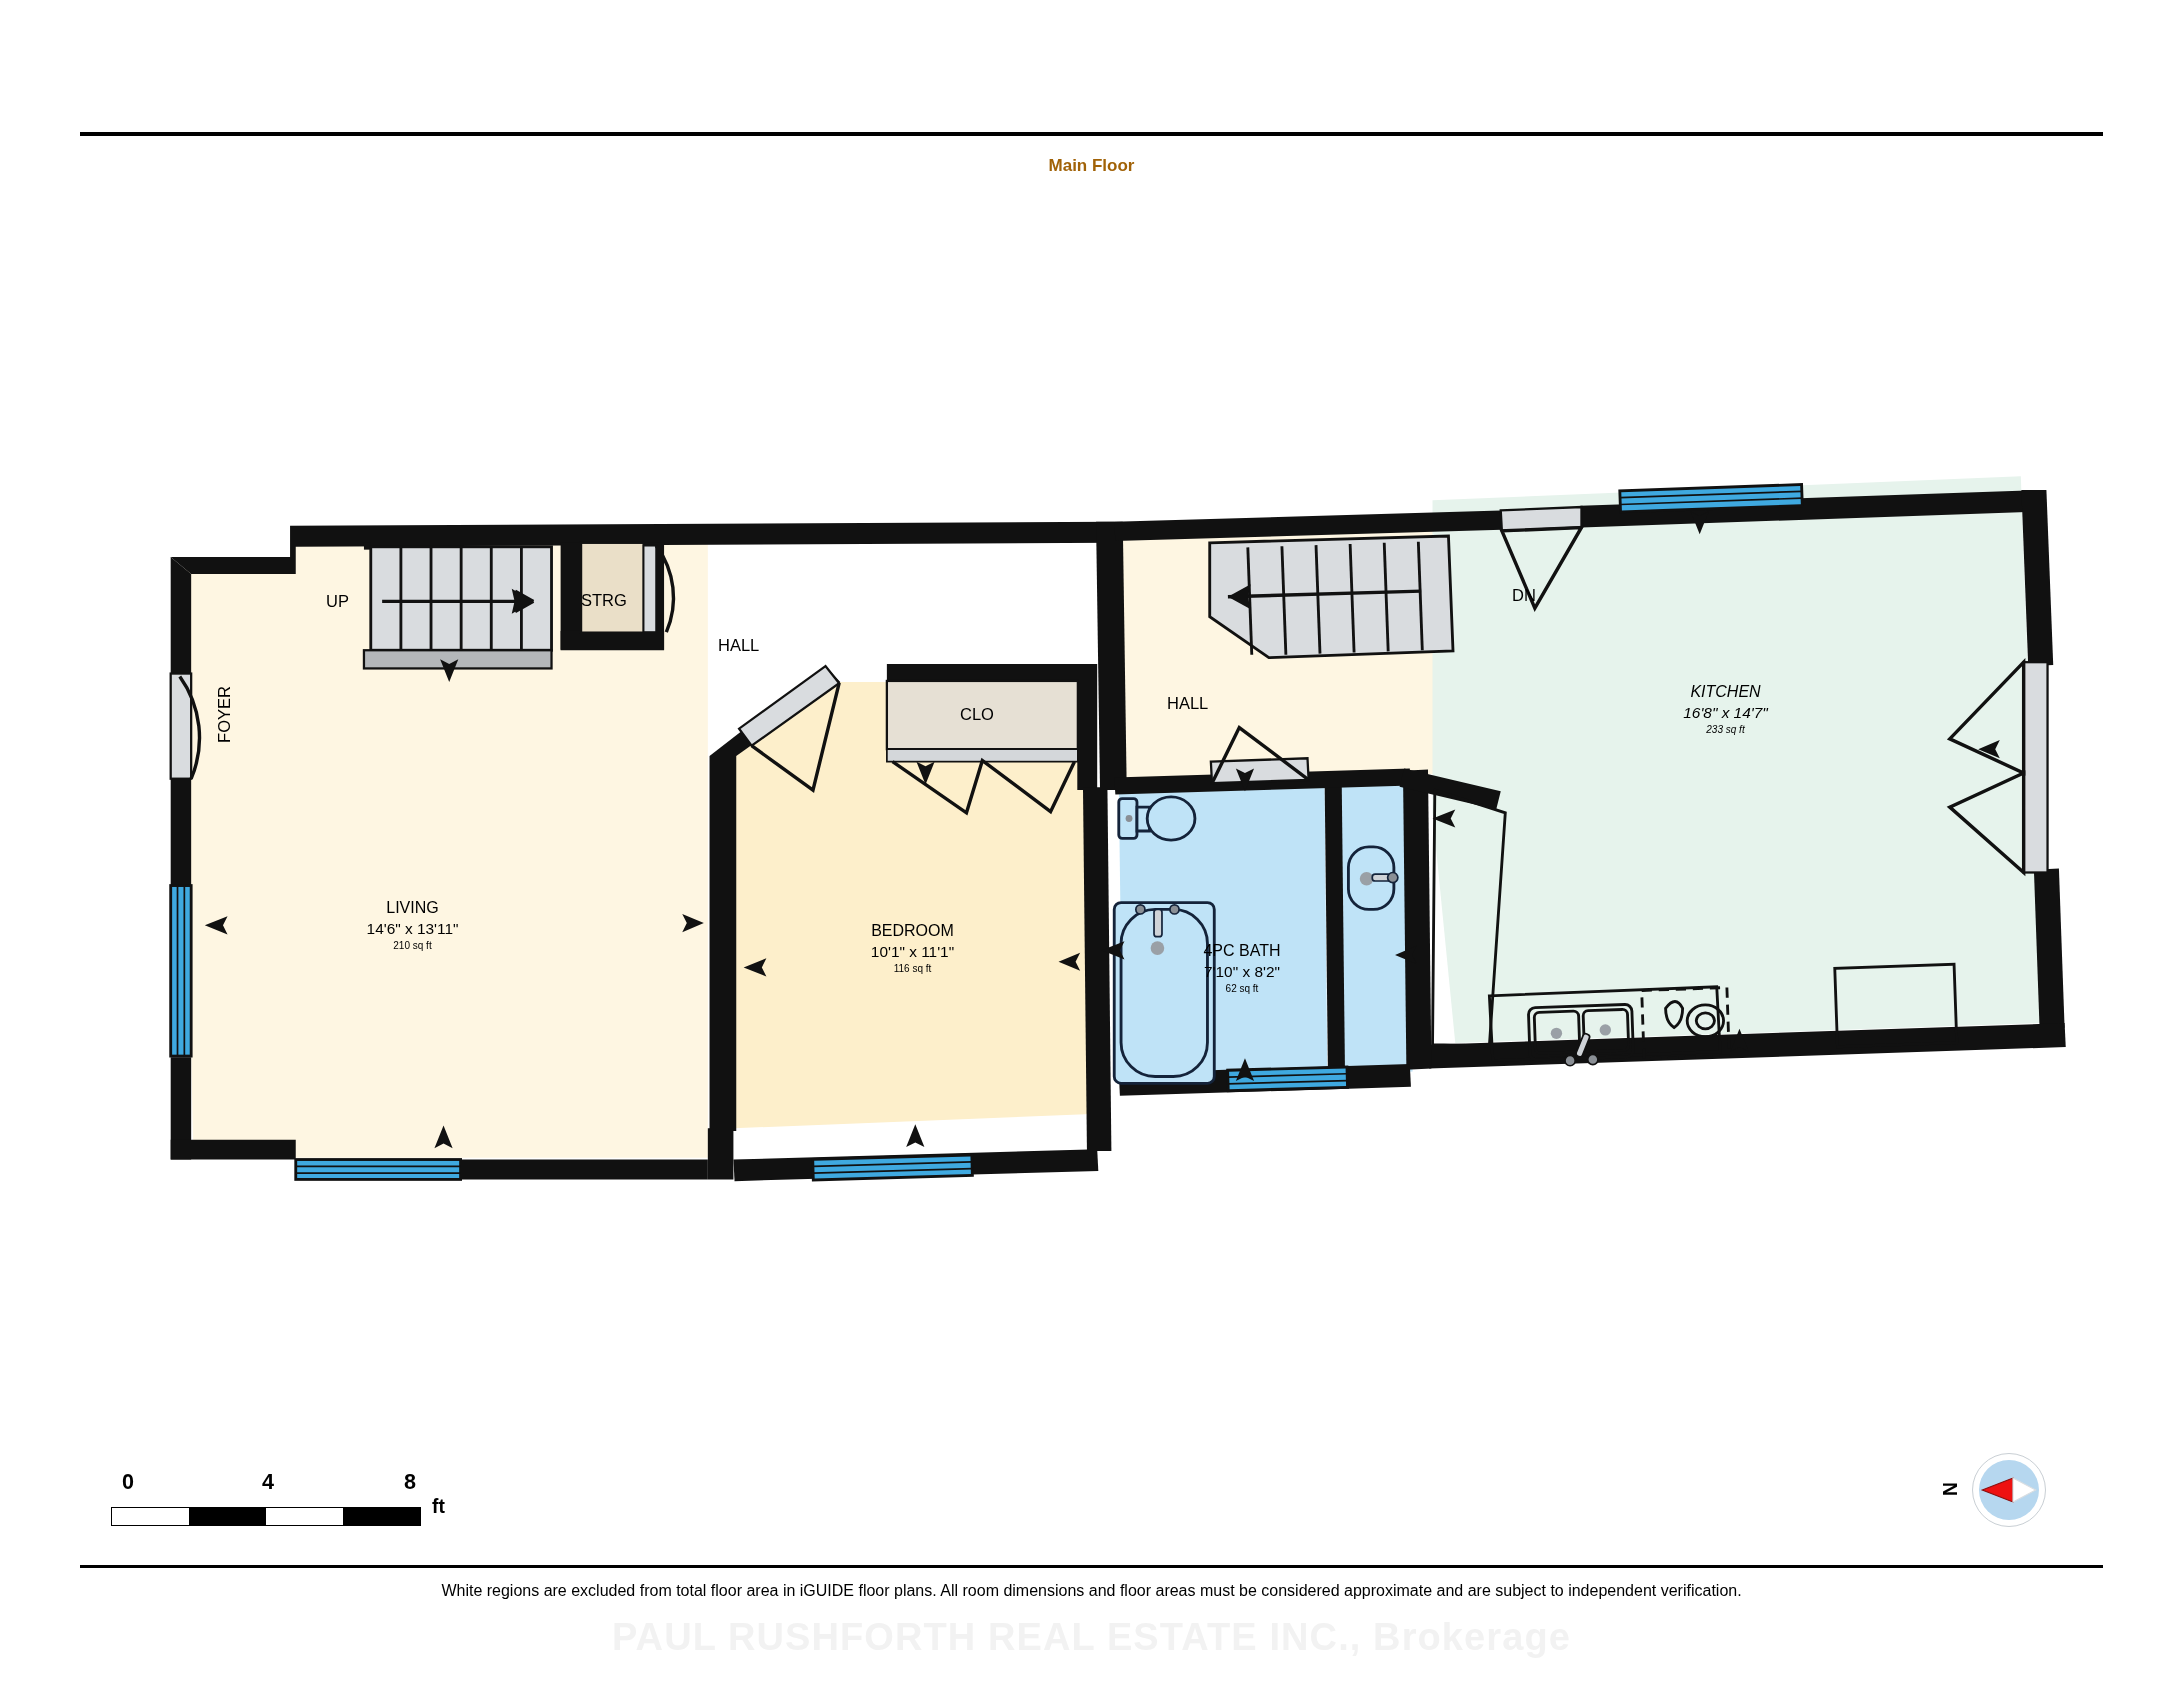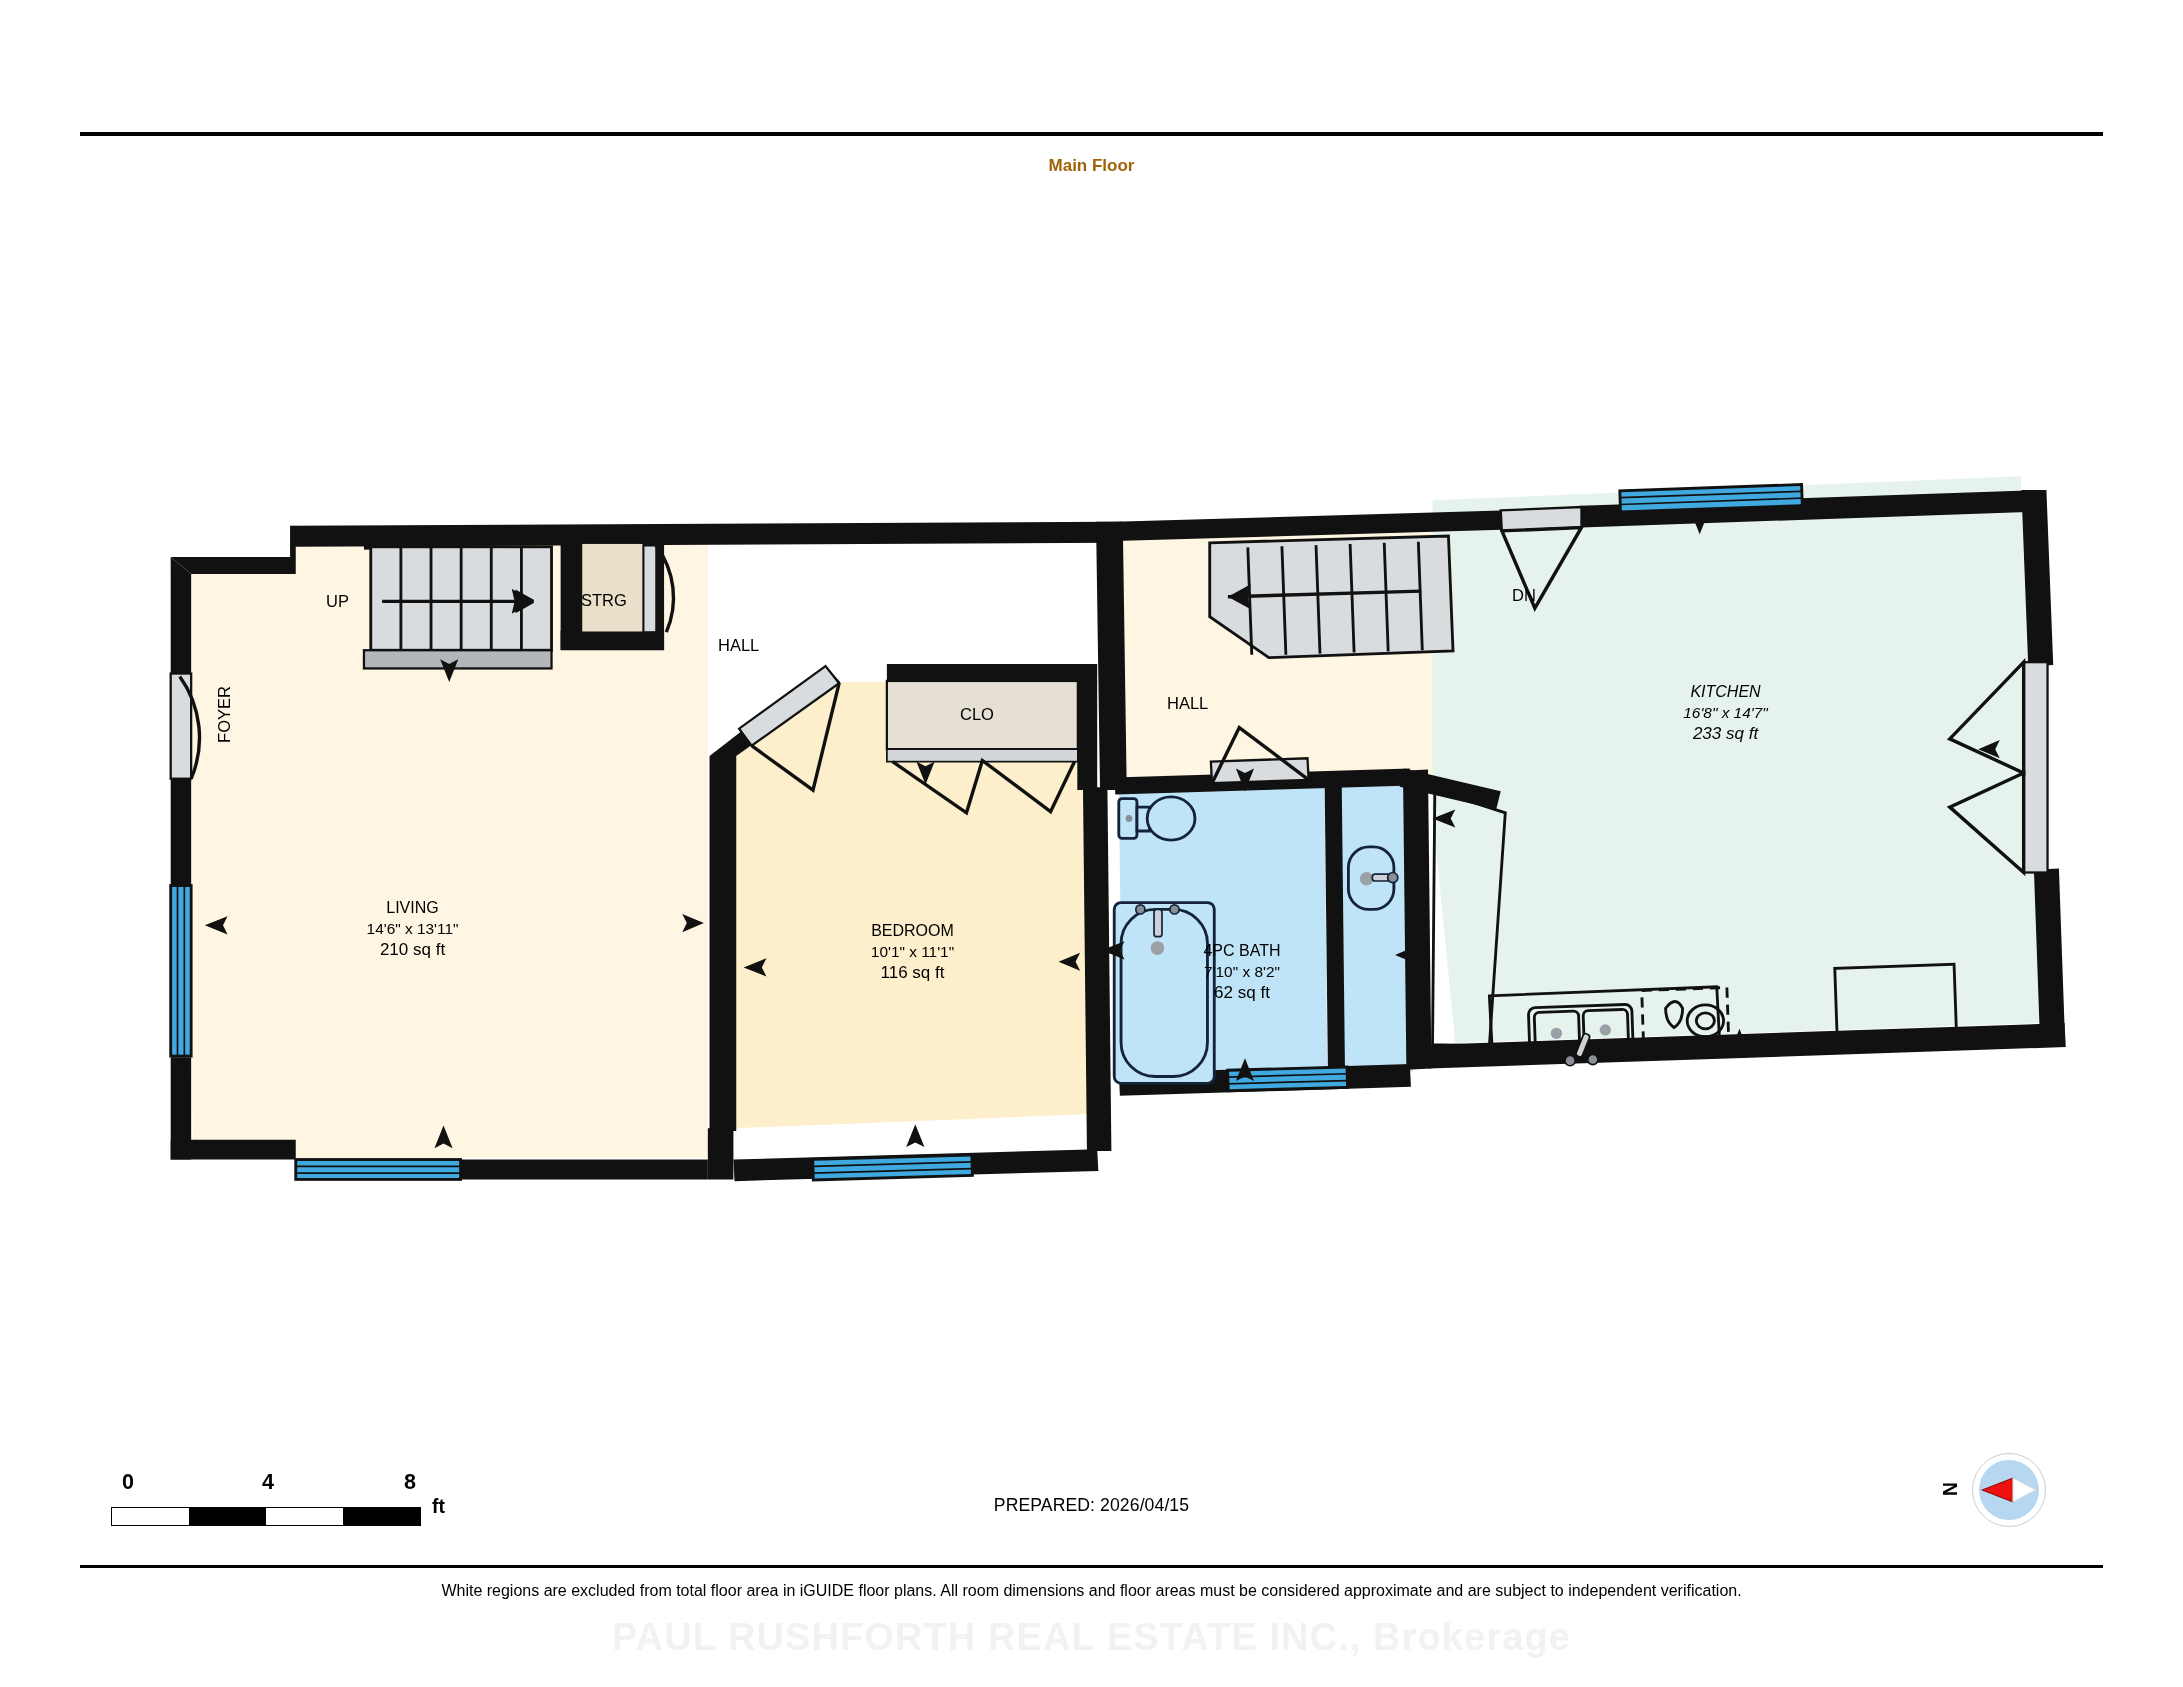--- a/index.html
+++ b/index.html
@@ -45,21 +45,21 @@
   #disclaimer{position:absolute;left:0;right:0;top:1582px;text-align:center;
               font-size:16px;color:#000;}
   #watermark{position:absolute;left:0;right:0;top:1616px;text-align:center;
              font-size:38px;font-weight:bold;color:#f2f2f2;letter-spacing:1.1px;}
 
   
   .rlabel{position:absolute;text-align:center;color:#000;line-height:1.30;
           font-size:16px;white-space:nowrap;}
   .rlabel .nm{font-size:16px;}
   .rlabel .dim{font-size:15.4px;}
-  .rlabel .sf{font-size:17px;}
+  .rlabel .sf{font-size:10px;}
   .slabel{position:absolute;font-size:16.5px;color:#000;white-space:nowrap;}
   .vert{transform-origin:center center;transform:rotate(-90deg);}
 </style>
 </head>
 <body>
 
 <div class="page">
 
   <div id="rule-top"></div>
   <div id="floor-label">Main Floor</div>
@@ -357,21 +357,20 @@
   <div class="sc-tick" id="sc-8">8</div>
   <div id="sc-ft">ft</div>
 
   <div id="scalebar">
     <div class="seg light"></div>
     <div class="seg dark"></div>
     <div class="seg light"></div>
     <div class="seg dark"></div>
   </div>
 
-  <div id="prepared">PREPARED: 2026/04/15</div>
 
   <div id="compass">
     <div class="ring"></div>
     <div class="disc"></div>
     <svg viewBox="0 0 130 130" style="position:absolute;inset:0;">
       <path d="M 18,65 L 72,44 L 72,86 Z" fill="#ee1111" stroke="#8a0f0f" stroke-width="2"></path>
       <path d="M 112,65 L 72,44 L 72,86 Z" fill="#ffffff" stroke="#d8dde1" stroke-width="2"></path>
     </svg>
     <div class="n-letter">N</div>
   </div>

